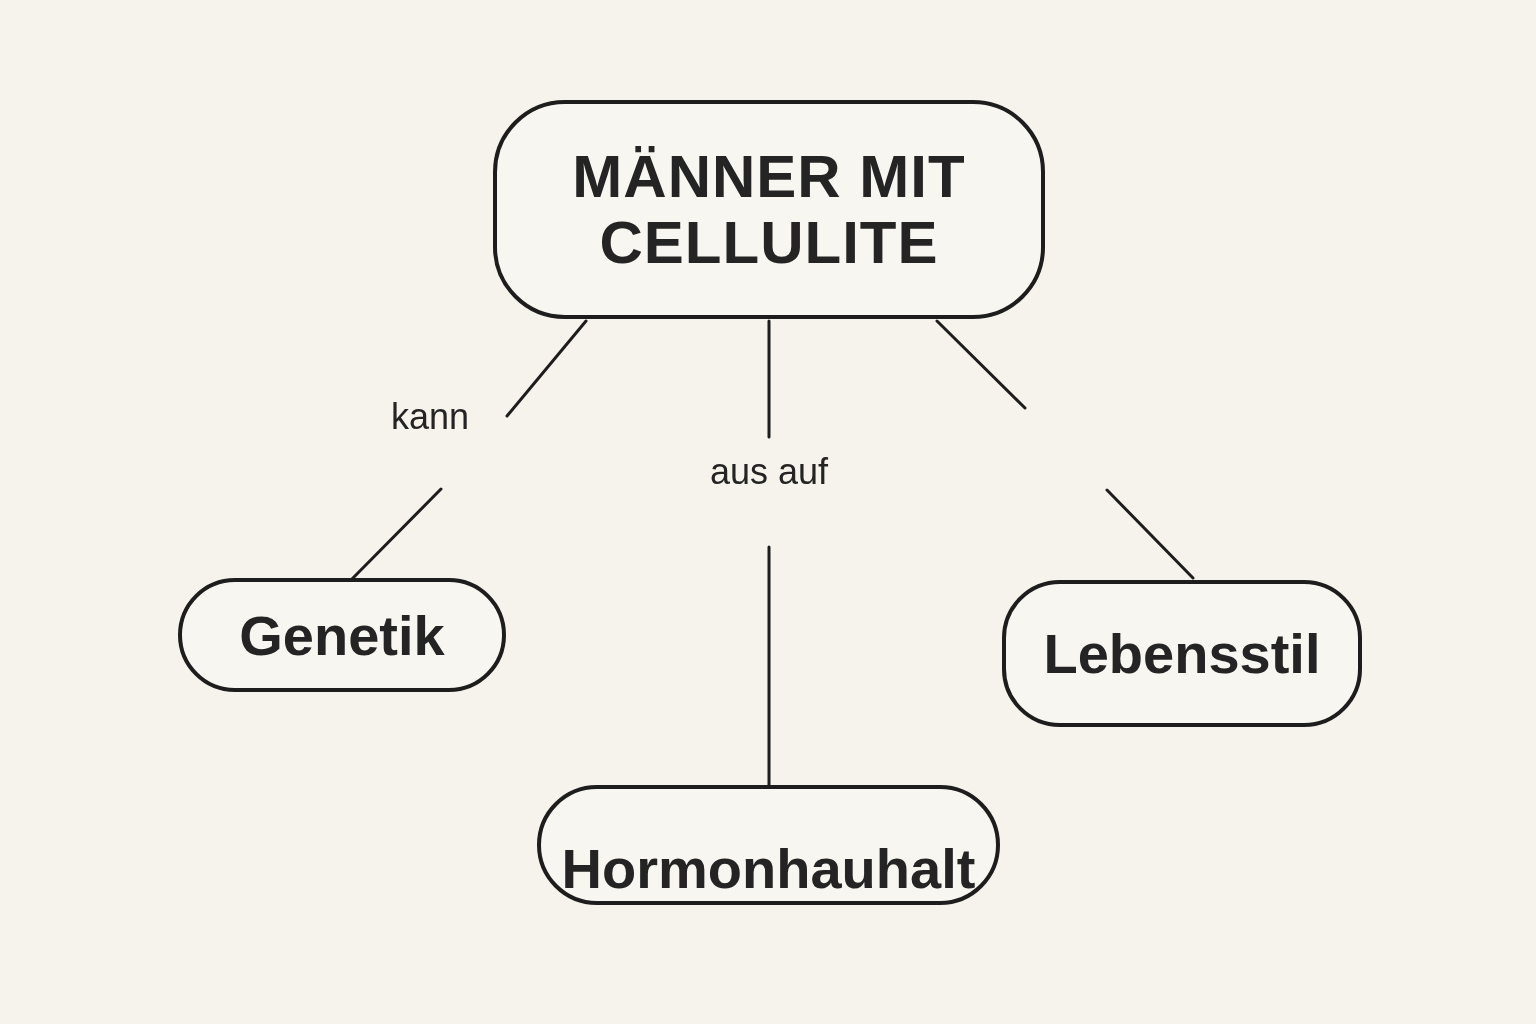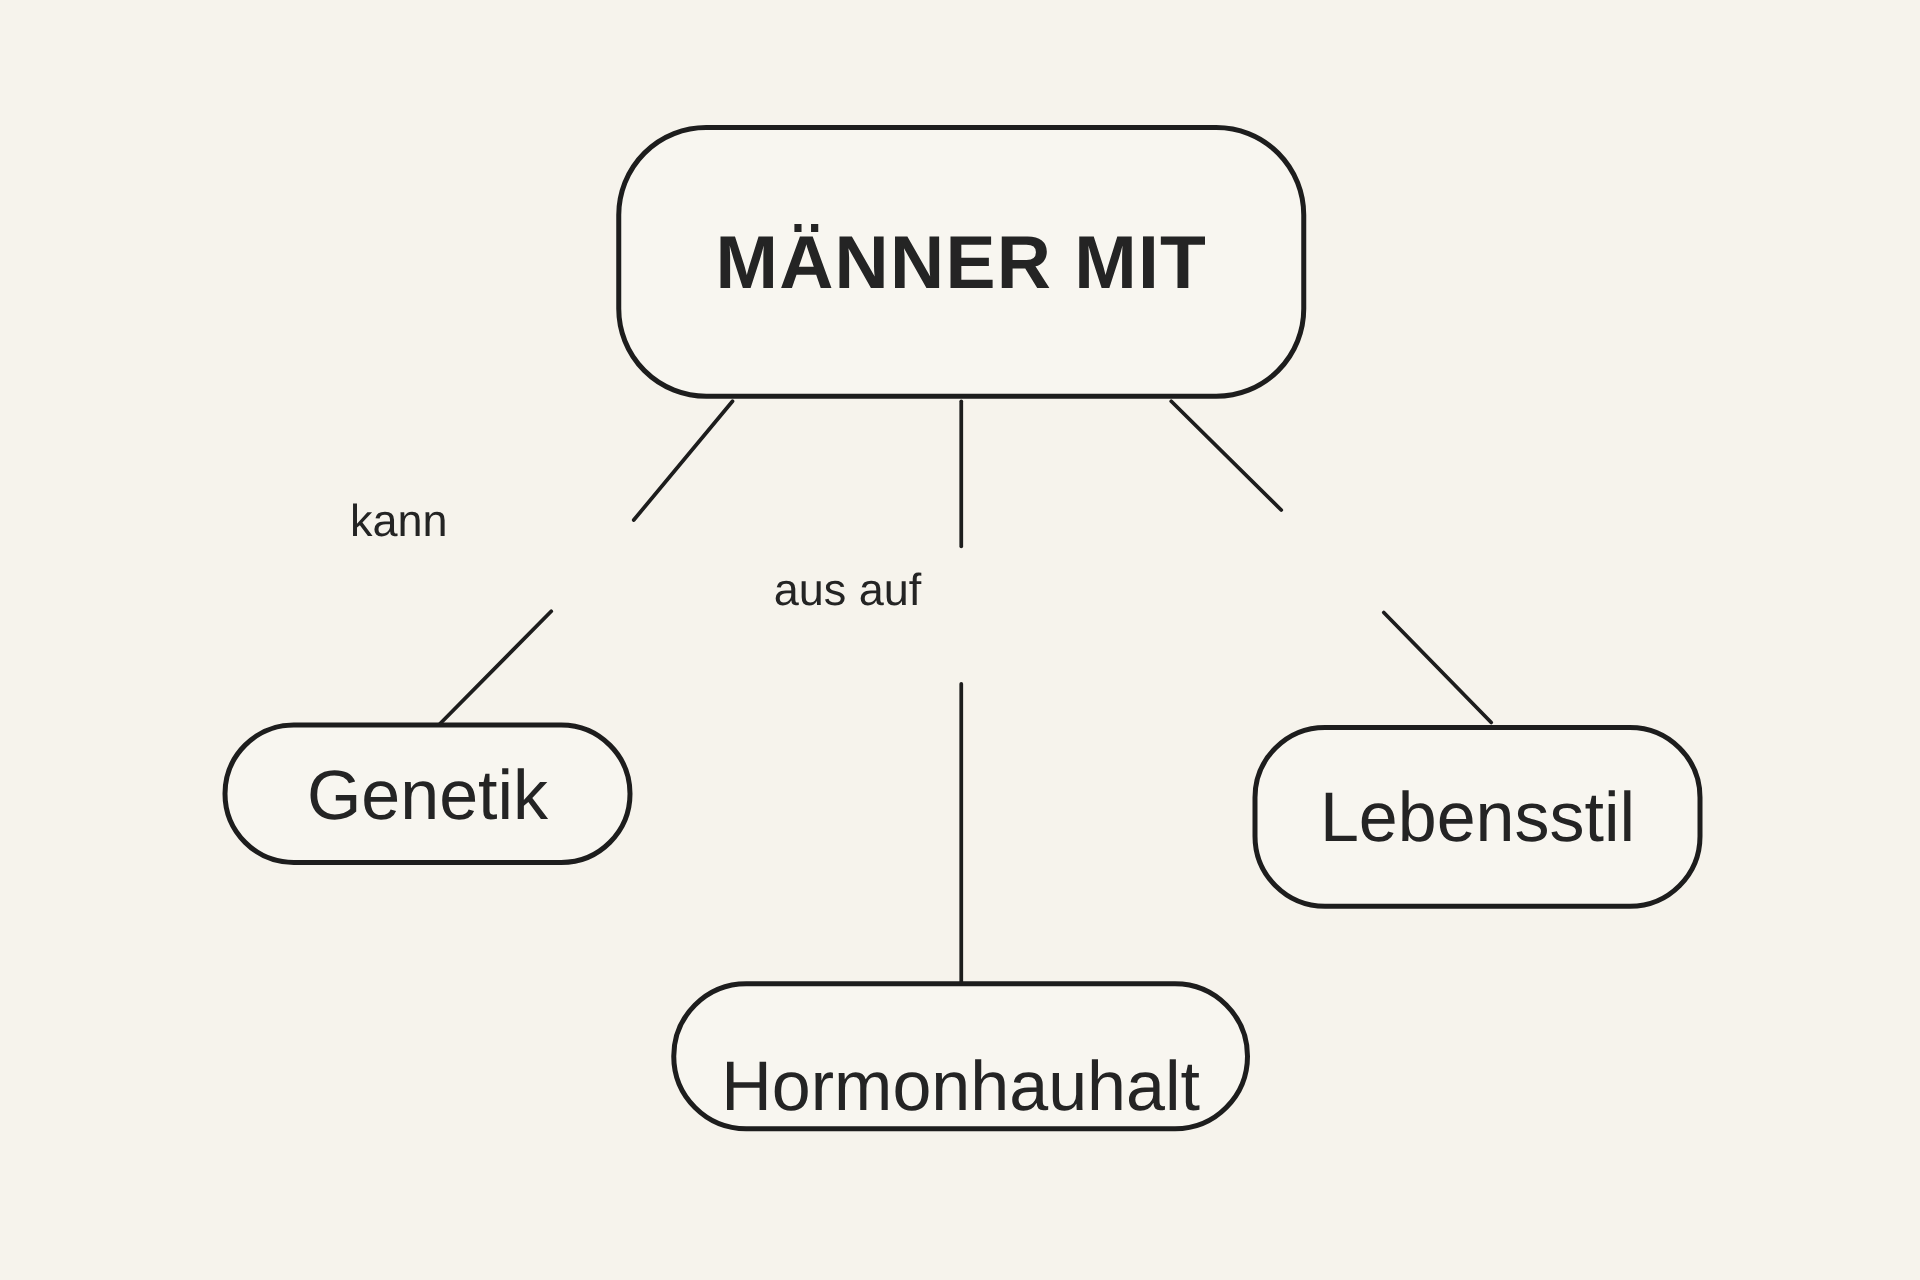--- a/index.html
+++ b/index.html
@@ -42,21 +42,21 @@
     width: 552px;
     height: 219px;
     border-radius: 72px;
     font-weight: bold;
     font-size: 60px;
     line-height: 66px;
     letter-spacing: 1px;
   }
   .node-child {
     font-size: 56px;
-    font-weight: 400;
+    font-weight: 700;
   }
   #node-genetik {
     left: 178px;
     top: 578px;
     width: 328px;
     height: 114px;
     border-radius: 60px;
   }
   #node-hormonhauhalt {
     left: 537px;
@@ -69,21 +69,21 @@
   #node-lebensstil {
     left: 1002px;
     top: 580px;
     width: 360px;
     height: 147px;
     border-radius: 58px;
   }
   .edge-label {
     position: absolute;
     display: flex;
-    flex-direction: row;
+    flex-direction: column;
     align-items: center;
     font-size: 36px;
     line-height: 43px;
     text-align: right;
   }
   #label-kann-beeinflussen {
     left: 280px;
     top: 395px;
     width: 300px;
   }
@@ -110,20 +110,21 @@
     <line class="edge" x1="586" y1="321" x2="507" y2="416"></line>
     <line class="edge" x1="441" y1="489" x2="352" y2="579"></line>
     <line class="edge" x1="769" y1="321" x2="769" y2="437"></line>
     <line class="edge" x1="769" y1="547" x2="769" y2="786"></line>
     <line class="edge" x1="937" y1="321" x2="1025" y2="408"></line>
     <line class="edge" x1="1107" y1="490" x2="1193" y2="578"></line>
   </svg>
 
   <div class="node node-root">
     <span>MÄNNER MIT</span>
+    <span>CELLULITE</span>
   </div>
 
   <div class="edge-label" id="label-kann-beeinflussen">
     <span>kann</span>
   </div>
 
   <div class="edge-label" id="label-wirkt-sich-aus-auf">
     <span>aus auf</span>
   </div>
 

